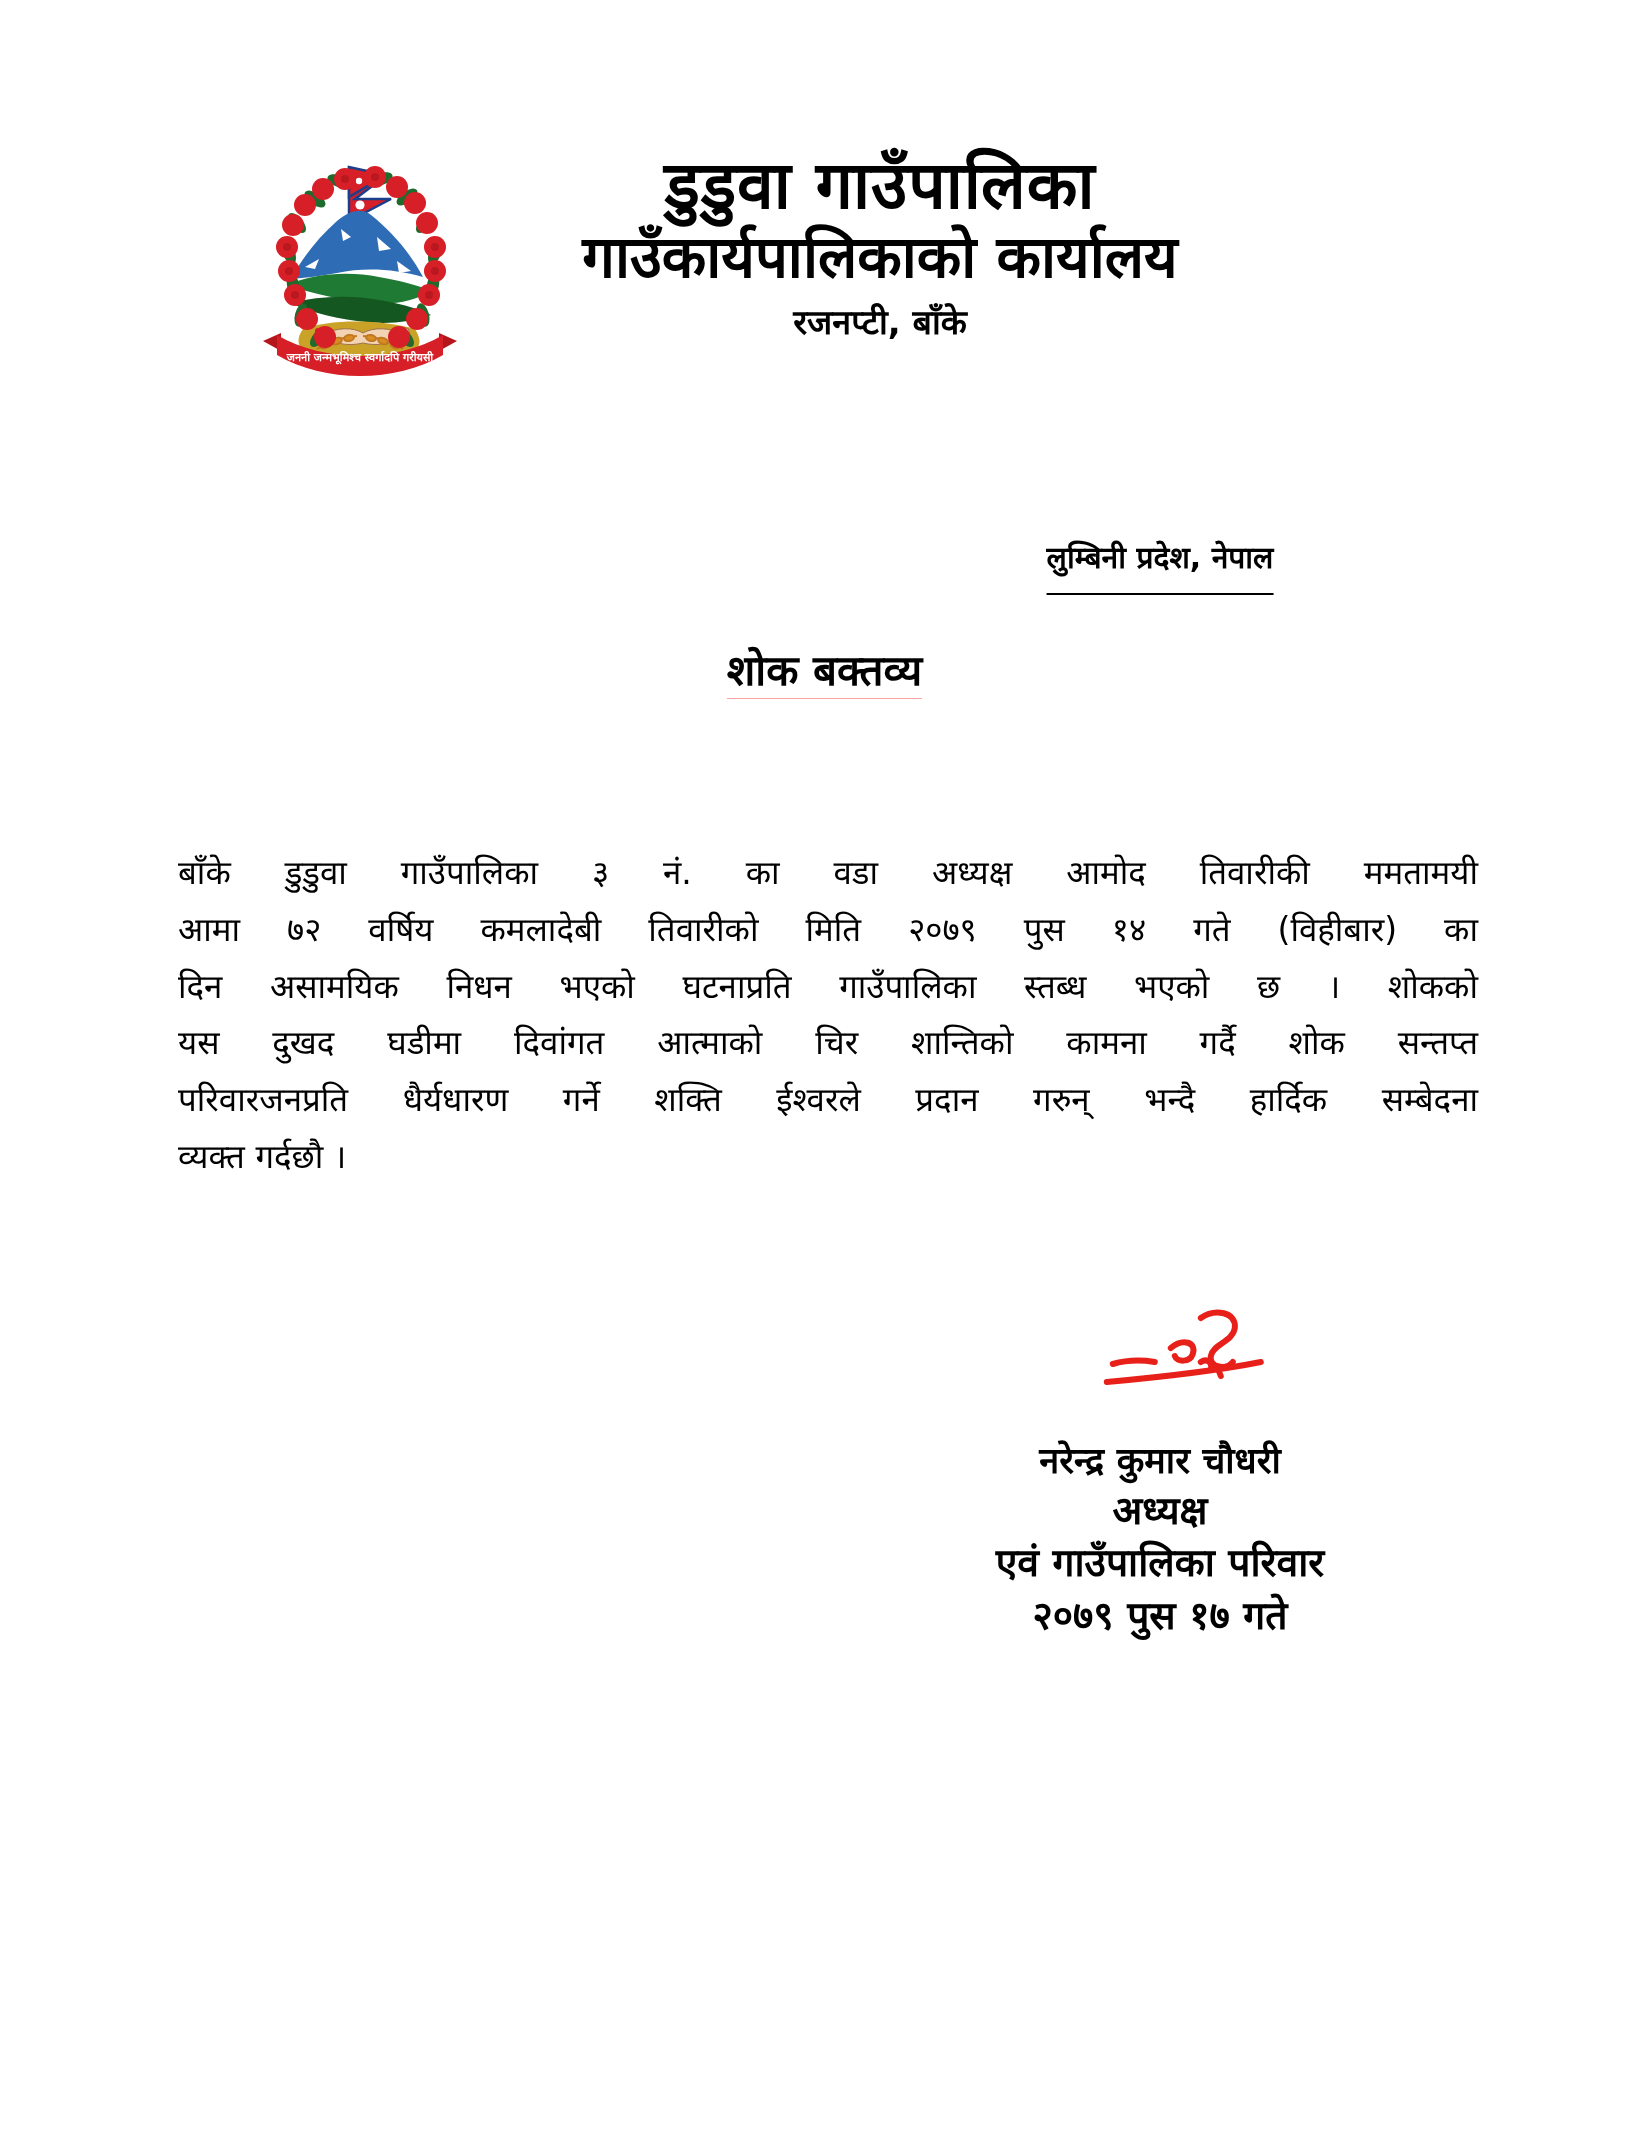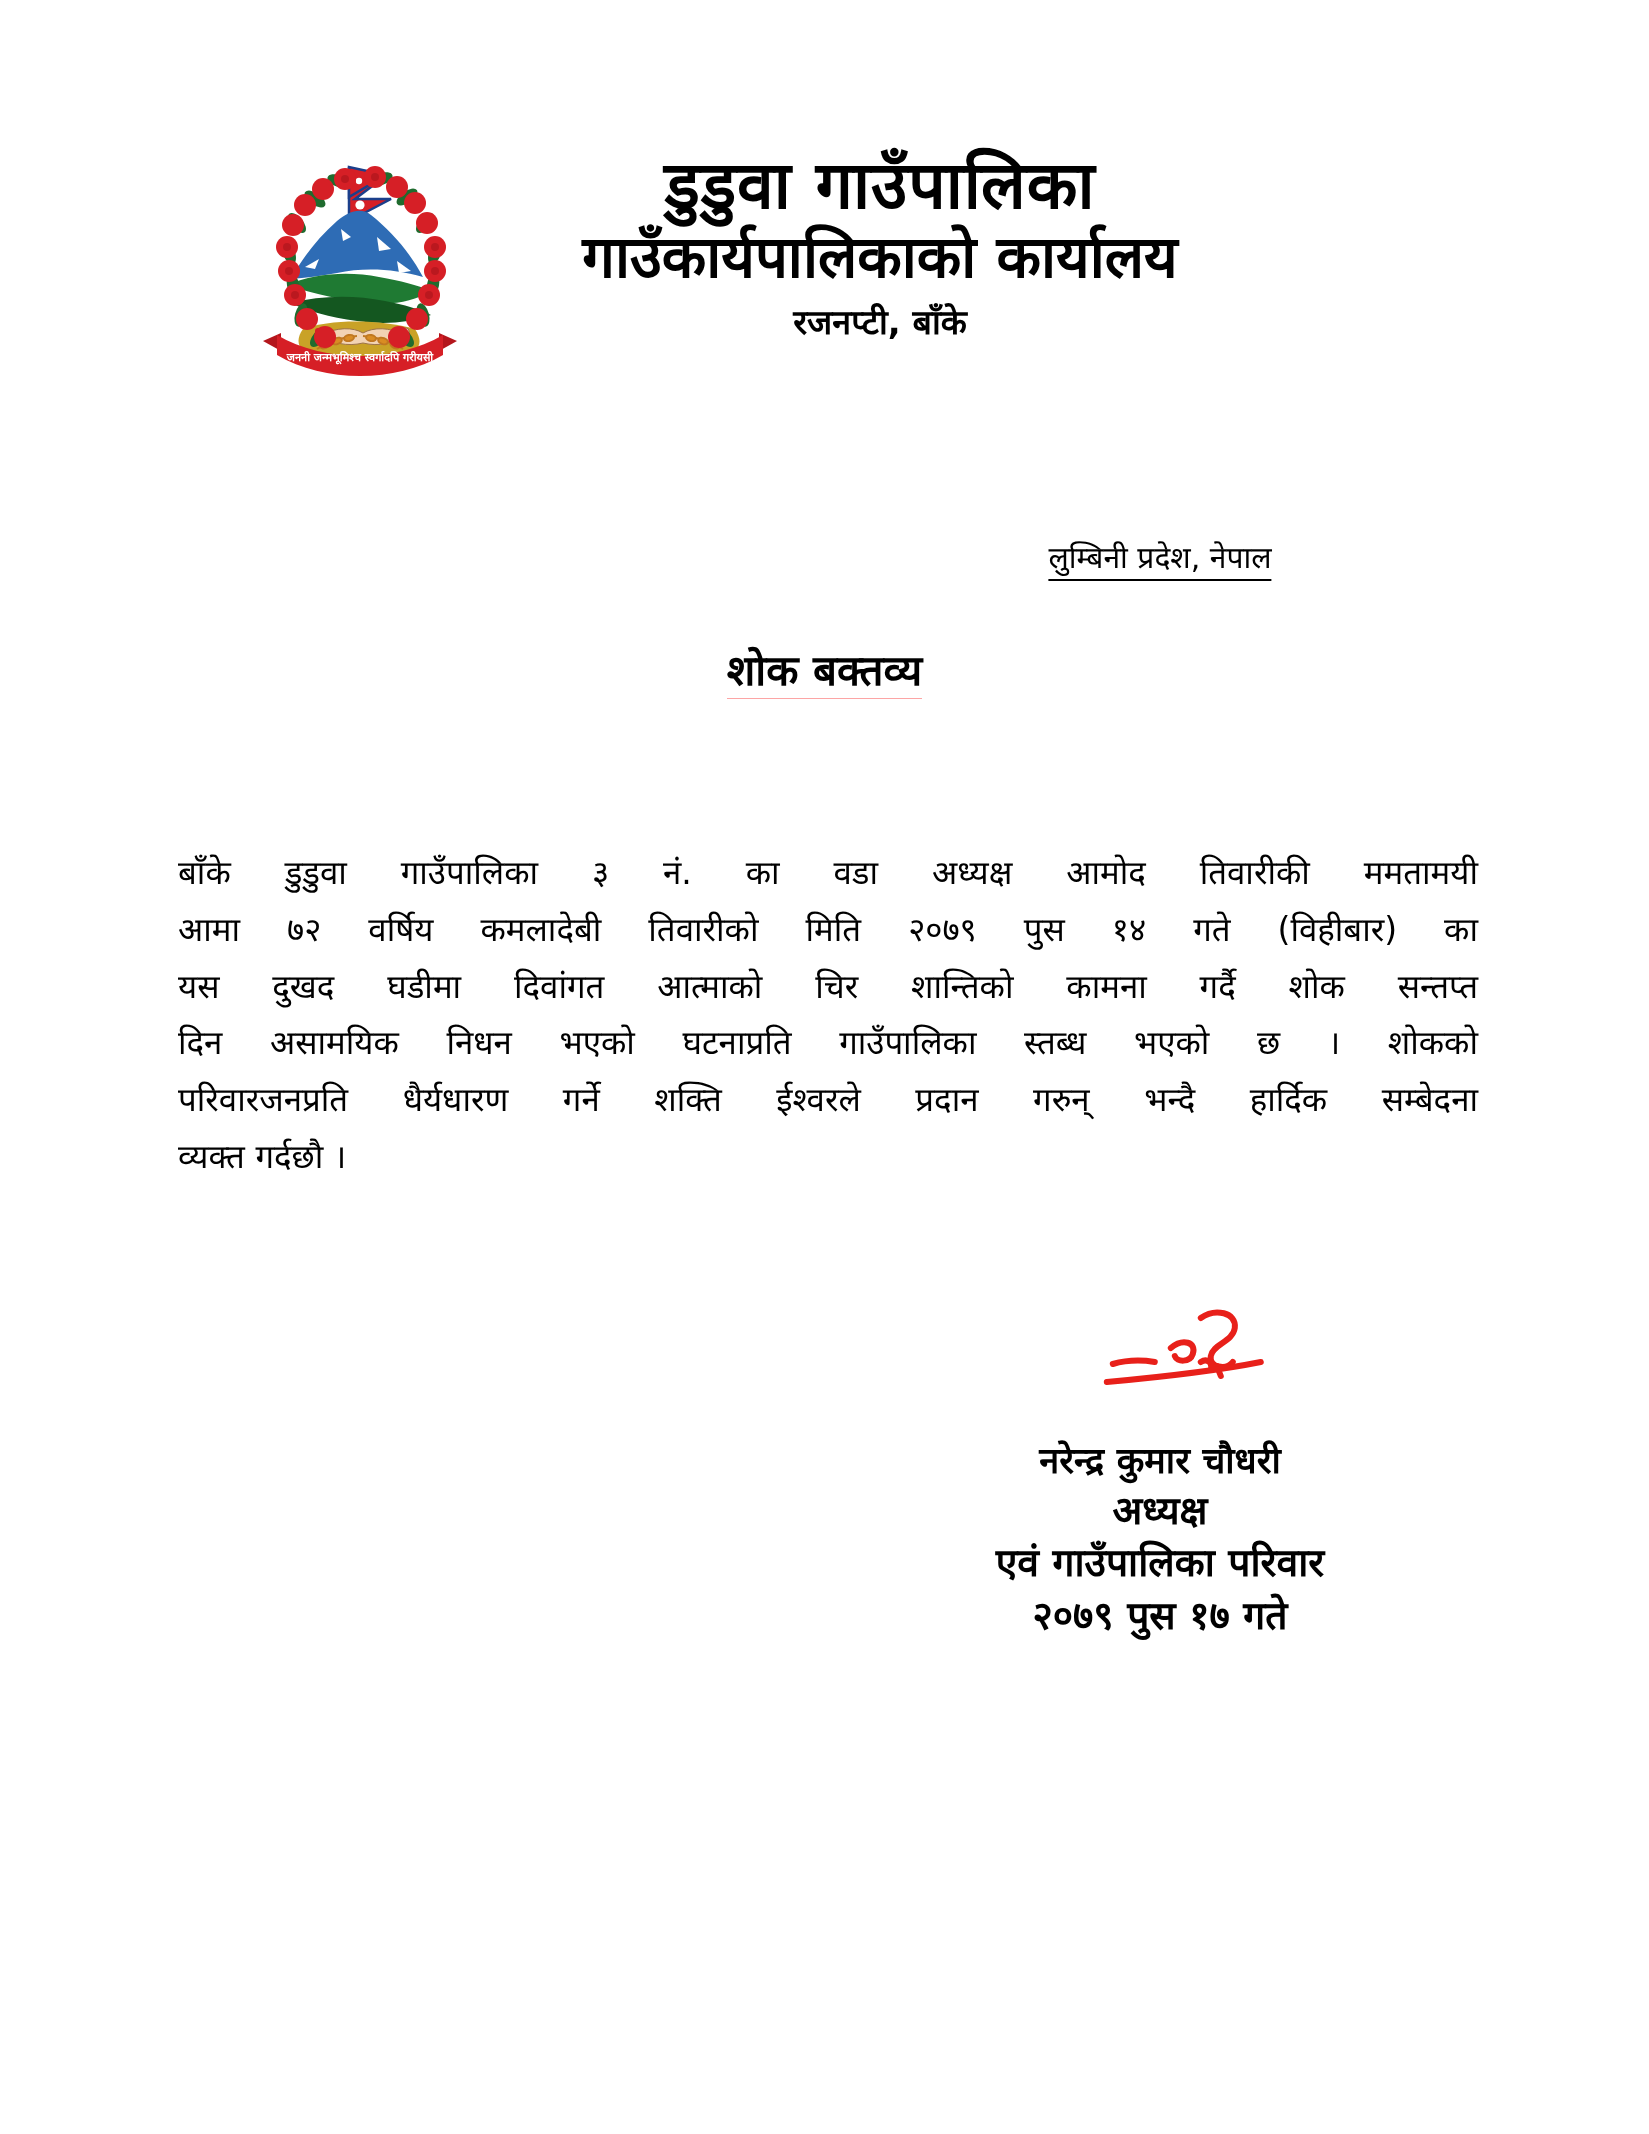--- a/index.html
+++ b/index.html
@@ -64,24 +64,24 @@
     font-size: 34px;
     line-height: 1.2;
     margin-top: 12px;
     white-space: nowrap;
   }
   .province-line {
     position: absolute;
     left: 1160px;
     top: 536px;
     font-family: "DejaVu Sans", sans-serif;
-    font-weight: normal;
+    font-weight: bold;
     font-size: 30px;
     border-bottom: 2px solid #000;
-    padding-bottom: 2px;
+    padding-bottom: 16px;
     white-space: nowrap;
     transform: translateX(-50%);
   }
 
   
   .doc-title {
     position: absolute;
     left: 0;
     right: 0;
     top: 640px;
@@ -265,22 +265,22 @@
     <div class="province-line">लुम्बिनी प्रदेश, नेपाल</div>
   </div>
 
   <div class="doc-title">
     <span>शोक बक्तव्य</span>
   </div>
 
   <div class="body-block">
     <div class="body-line">बाँके डुडुवा गाउँपालिका ३ नं. का वडा अध्यक्ष आमोद तिवारीकी ममतामयी</div>
     <div class="body-line">आमा ७२ वर्षिय कमलादेबी तिवारीको मिति २०७९ पुस १४ गते (विहीबार) का</div>
+    <div class="body-line">दिन असामयिक निधन भएको घटनाप्रति गाउँपालिका स्तब्ध भएको छ । शोकको</div>
     <div class="body-line">यस दुखद घडीमा दिवांगत आत्माको चिर शान्तिको कामना गर्दै शोक सन्तप्त</div>
-    <div class="body-line">दिन असामयिक निधन भएको घटनाप्रति गाउँपालिका स्तब्ध भएको छ । शोकको</div>
     <div class="body-line">परिवारजनप्रति धैर्यधारण गर्ने शक्ति ईश्वरले प्रदान गरुन् भन्दै हार्दिक सम्बेदना</div>
     <div class="body-line last">व्यक्त गर्दछौ ।</div>
   </div>
 
   <div class="signature-block">
 
     <div class="signature-mark">
       <svg width="260" height="120" viewBox="0 0 260 120">
         <g fill="none" stroke="#E8201A" stroke-width="6" stroke-linecap="round" stroke-linejoin="round">
           <path d="M150 18 C164 8 186 12 184 28 C182 42 162 44 160 56 C158 68 176 70 182 62"></path>

